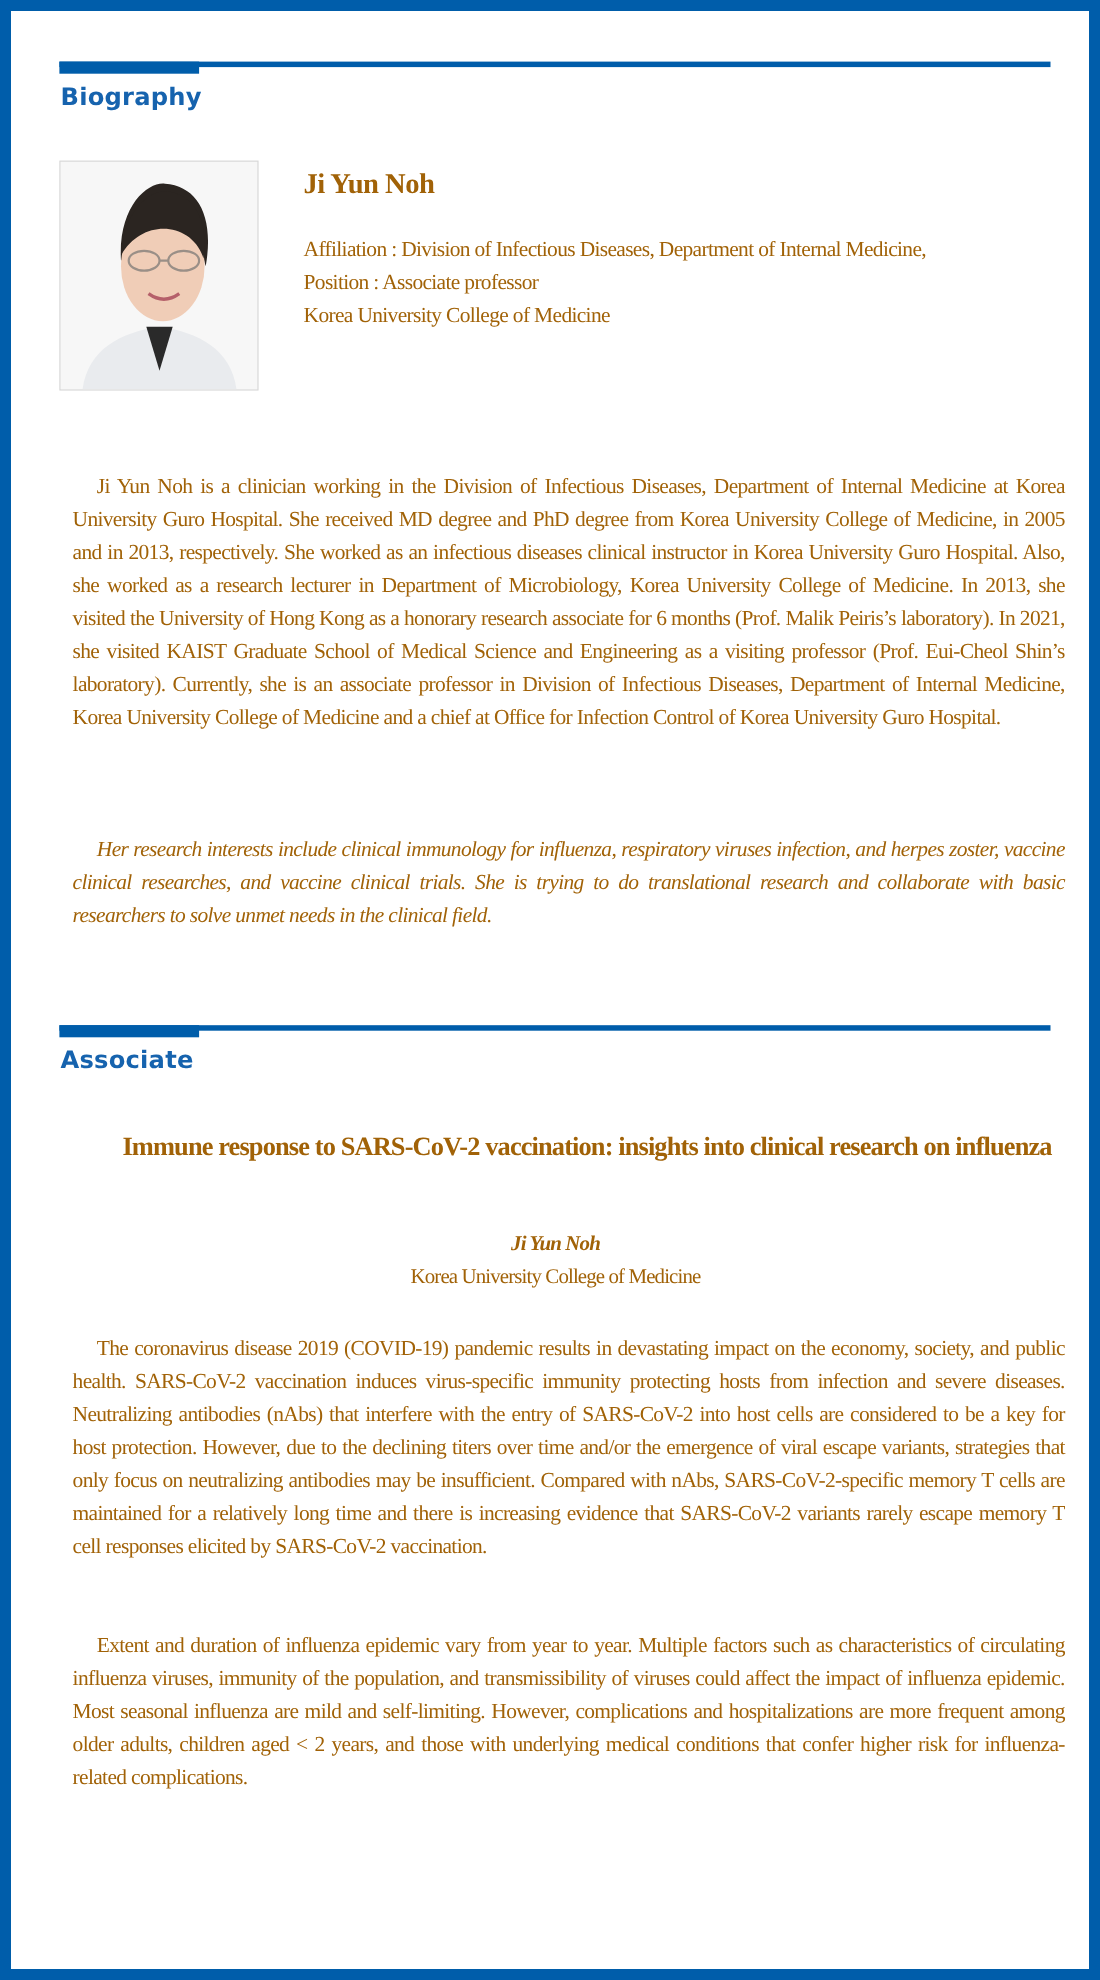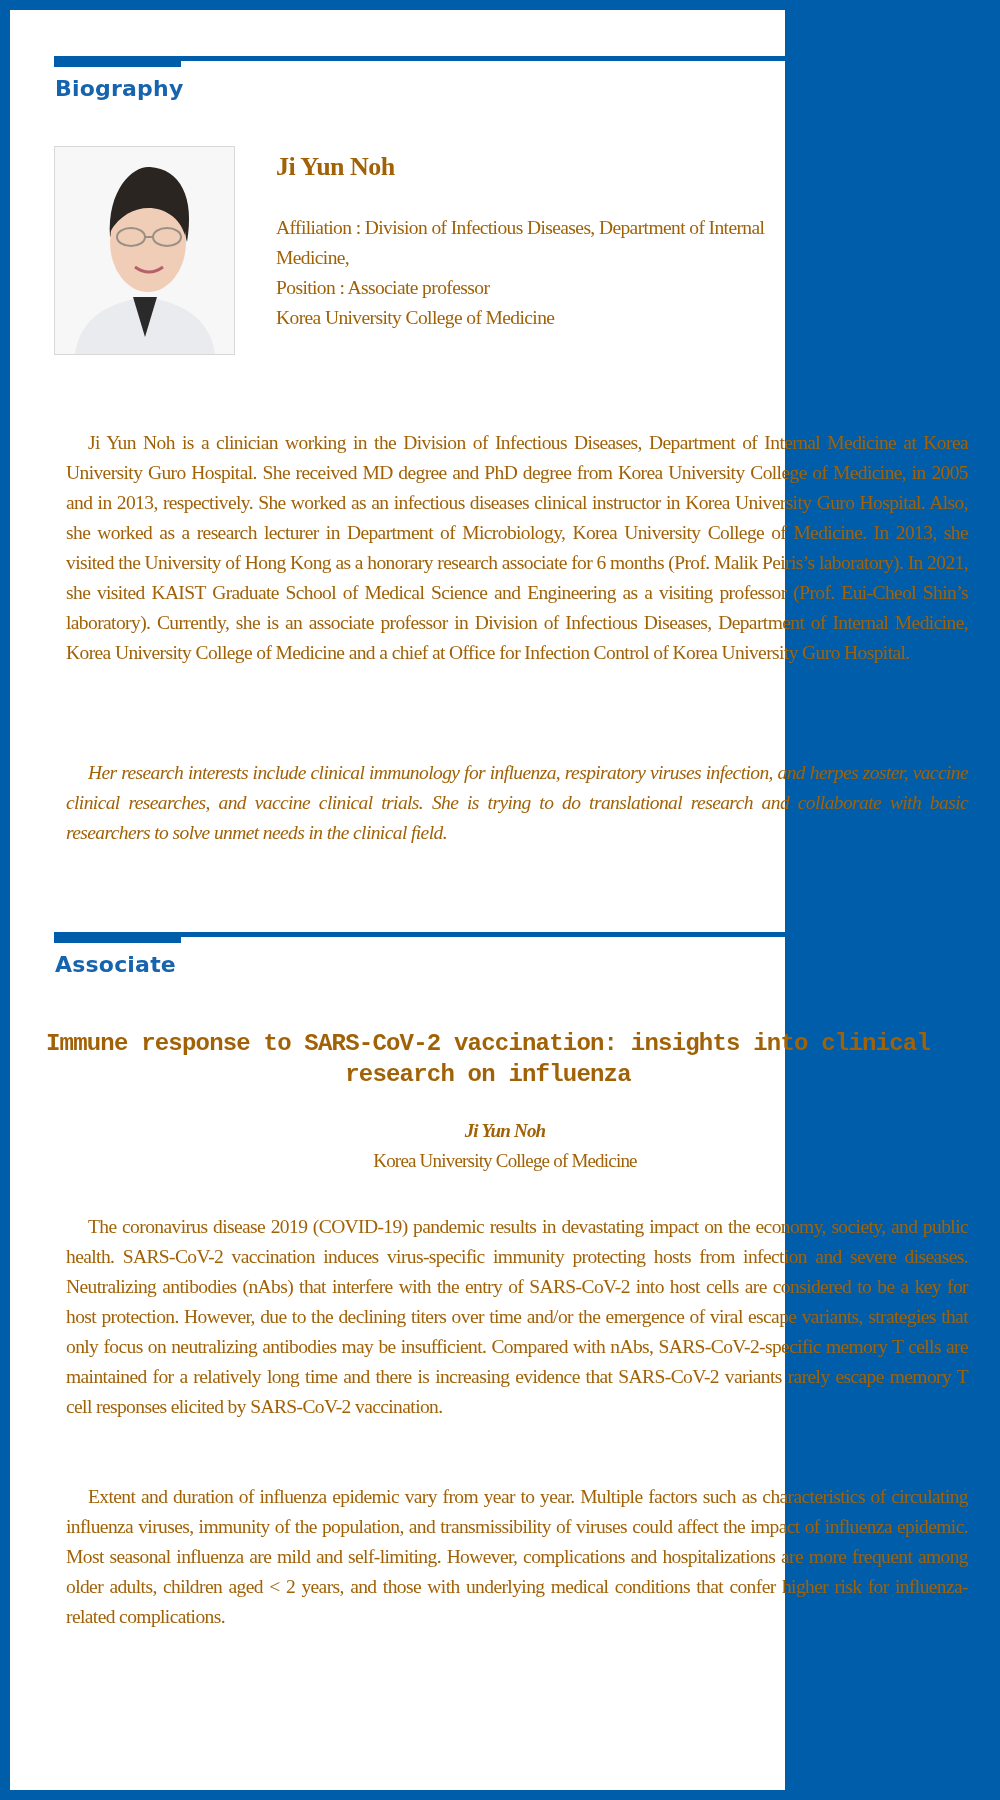--- a/index.html
+++ b/index.html
@@ -1,26 +1,26 @@
 <!DOCTYPE html>
 <html><head>
 <meta charset="utf-8">
 <style>
   html, body { margin: 0; padding: 0; }
   body { width: 1000px; height: 1800px; background: #005DAA; position: relative; overflow: hidden; }
-  .page { position: absolute; left: 10px; top: 10px; width: 775px; height: 1780px; background: #ffffff; }
+  .page { position: absolute; left: 10px; top: 10px; width: 980px; height: 1780px; background: #ffffff; }
   .rule { position: absolute; left: 44px; width: 901px; height: 5px; background: #005DAA; }
   .rule-tab { position: absolute; left: 44px; width: 127px; height: 11px; background: #005DAA; }
   .section-title { position: absolute; left: 45px; font-family: "DejaVu Sans", sans-serif; font-weight: bold; font-size: 22px; color: #1663AE; letter-spacing: 0.2px; }
   .photo { position: absolute; left: 44px; top: 136px; width: 179px; height: 207px; border: 1px solid #d8d8d8; background: #f4f4f4; overflow: hidden; }
   .serif { font-family: "Liberation Serif", serif; color: #a16207; }
   .name { position: absolute; left: 266px; top: 142px; font-size: 26px; font-weight: bold; letter-spacing: -0.5px; }
   .info { position: absolute; left: 266px; top: 203px; font-size: 19.5px; line-height: 30px; letter-spacing: -0.6px; }
   .para { position: absolute; left: 44px; width: 902px; font-size: 19.5px; line-height: 30px; text-align: justify; text-indent: 22px; letter-spacing: -0.6px; margin: 12px; }
-  .abs-title { position: absolute; left: 27px; width: 902px; top: 1018px; text-align: center; font-size: 24px; line-height: 31px; font-weight: bold; letter-spacing: -0.8px; font-family: Liberation Mono, monospace; }
+  .abs-title { position: absolute; left: 44px; width: 902px; top: 1018px; text-align: right; font-size: 24px; line-height: 31px; font-weight: bold; letter-spacing: -0.8px; }
   .abs-author { position: absolute; left: 44px; width: 902px; top: 1110px; text-align: center; font-size: 19px; font-style: italic; font-weight: bold; letter-spacing: -0.8px; }
   .abs-affil { position: absolute; left: 44px; width: 902px; top: 1140px; text-align: center; font-size: 19px; letter-spacing: -0.8px; }
 </style>
 </head>
 <body>
 
 <div class="page">
 
   <div class="rule" style="top:46px;"></div>
   <div class="rule-tab" style="top:46px;"></div>

